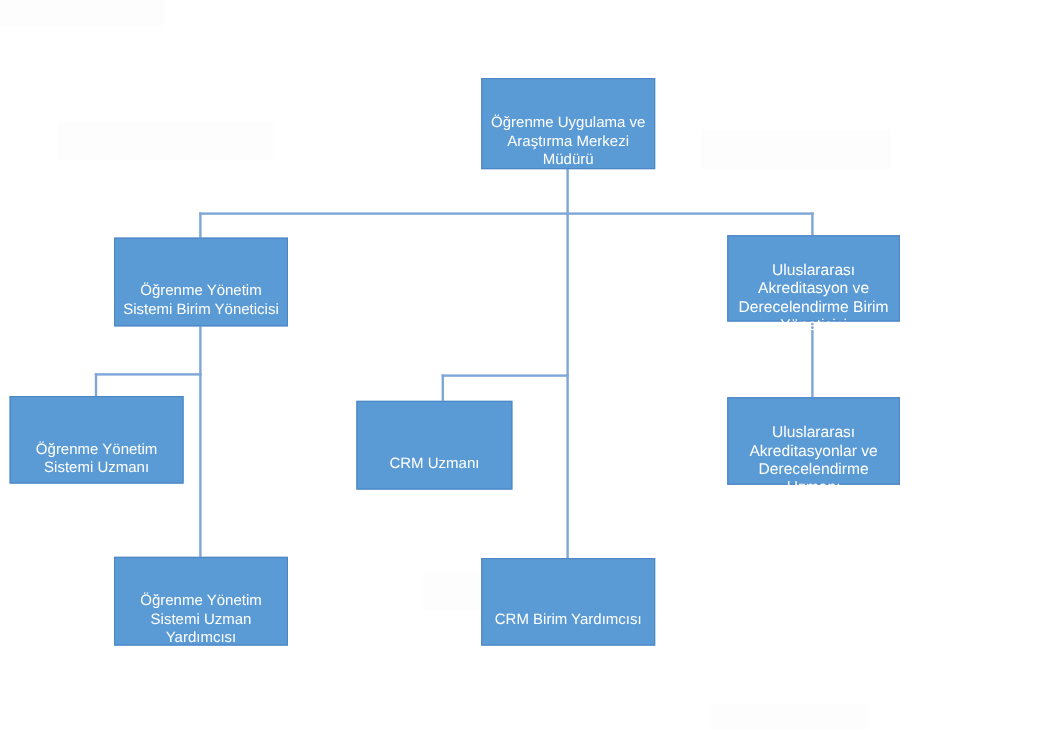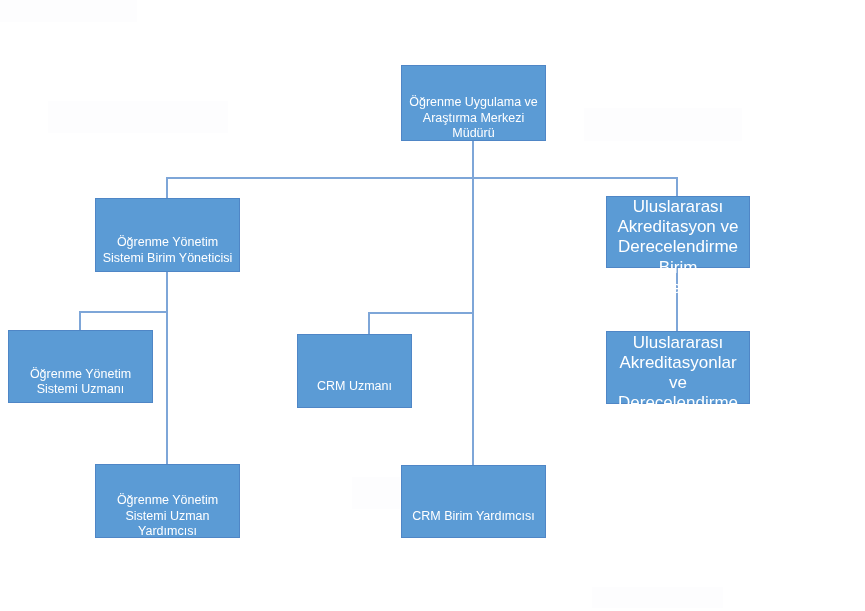--- a/index.html
+++ b/index.html
@@ -39,21 +39,21 @@
     cursor: default;
   }
   .node .label {
     color: #ffffff;
     font-size: 12.5px;
     line-height: 1.24;
     white-space: pre-line;
     margin-top: 39px;
   }
   .node.small .label {
-    font-size: 17px;
+    font-size: 13px;
     line-height: 1.18;
   }
 </style>
 </head>
 <body>
 
 <div class="canvas">
 
   <div class="ghost" style="left:0; top:0; width:137px; height:22px;"></div>
   <div class="ghost" style="left:48px; top:101px; width:180px; height:32px;"></div>
@@ -95,21 +95,21 @@
 Akreditasyon ve
 Derecelendirme Birim
 Yöneticisi</span>
   </div>
 
   <div class="node" style="left:8px; top:330px; width:145px; height:73px;">
     <span class="label">Öğrenme Yönetim
 Sistemi Uzmanı</span>
   </div>
 
-  <div class="node" style="left:297px; top:334px; width:115px; height:74px;">
+  <div class="node" style="left:297px; top:334px; width:130px; height:74px;">
     <span class="label">CRM Uzmanı</span>
   </div>
 
   <div class="node small" style="left:606px; top:331px; width:144px; height:73px;">
     <span class="label">Uluslararası
 Akreditasyonlar ve
 Derecelendirme Uzmanı</span>
   </div>
 
   <div class="node" style="left:95px; top:464px; width:145px; height:74px;">

